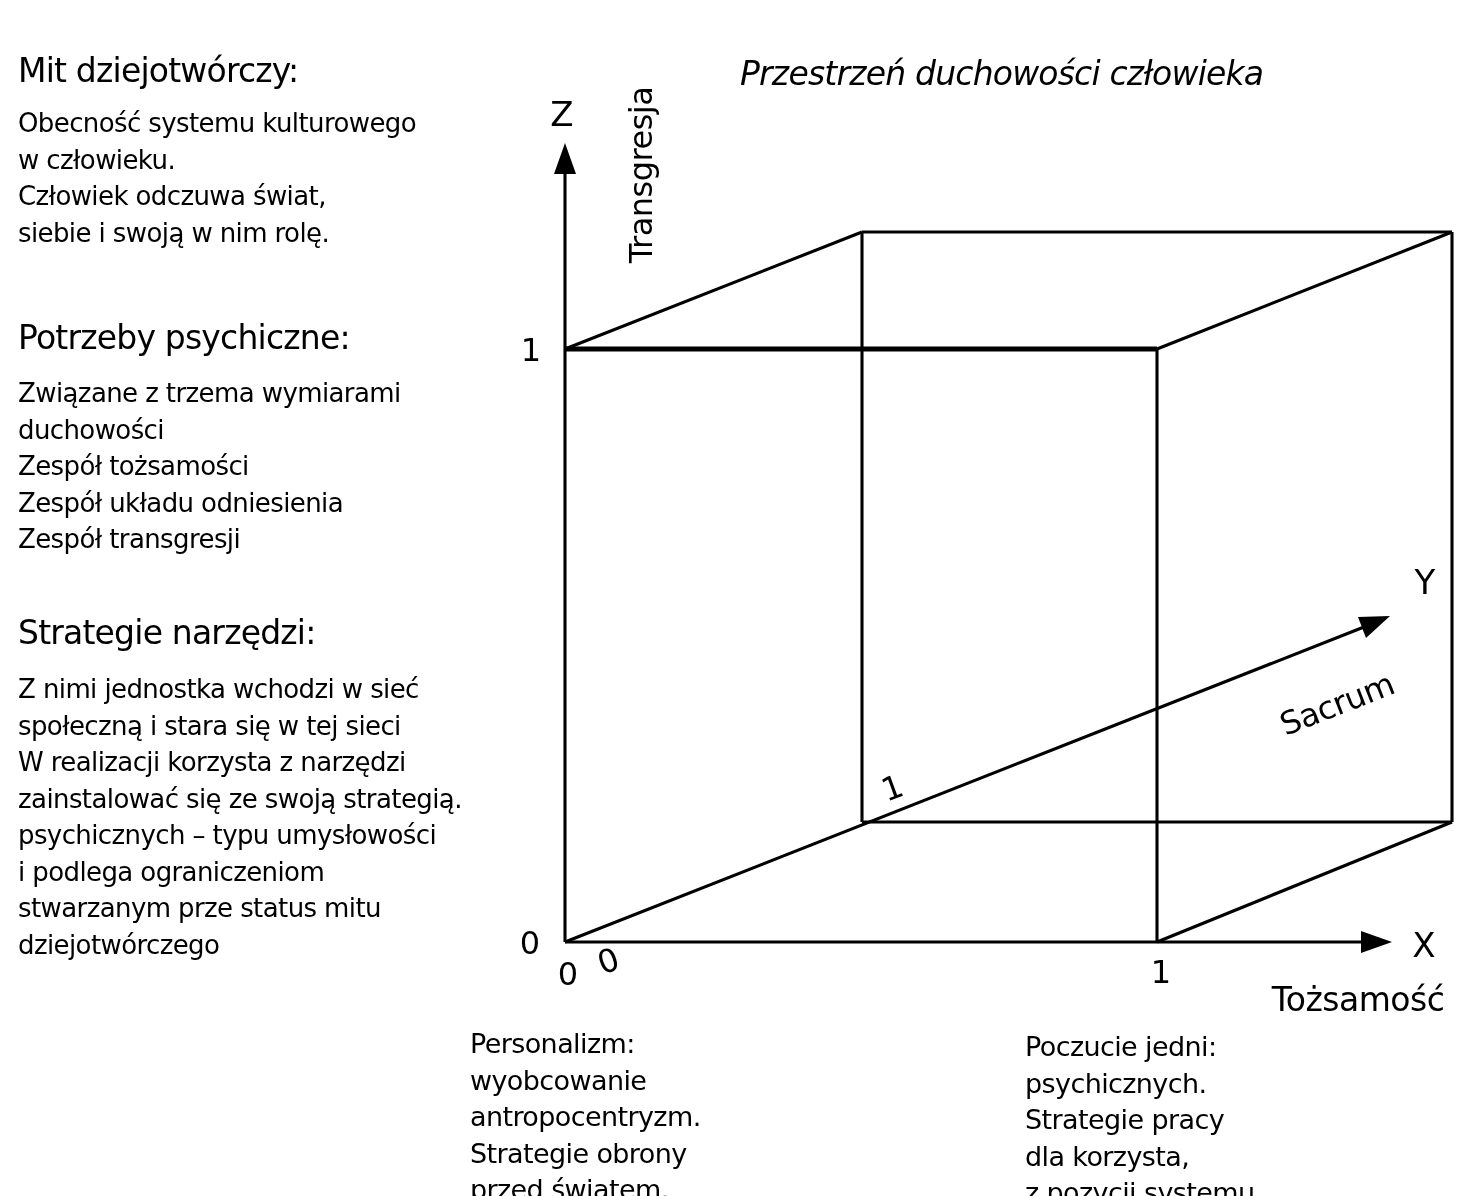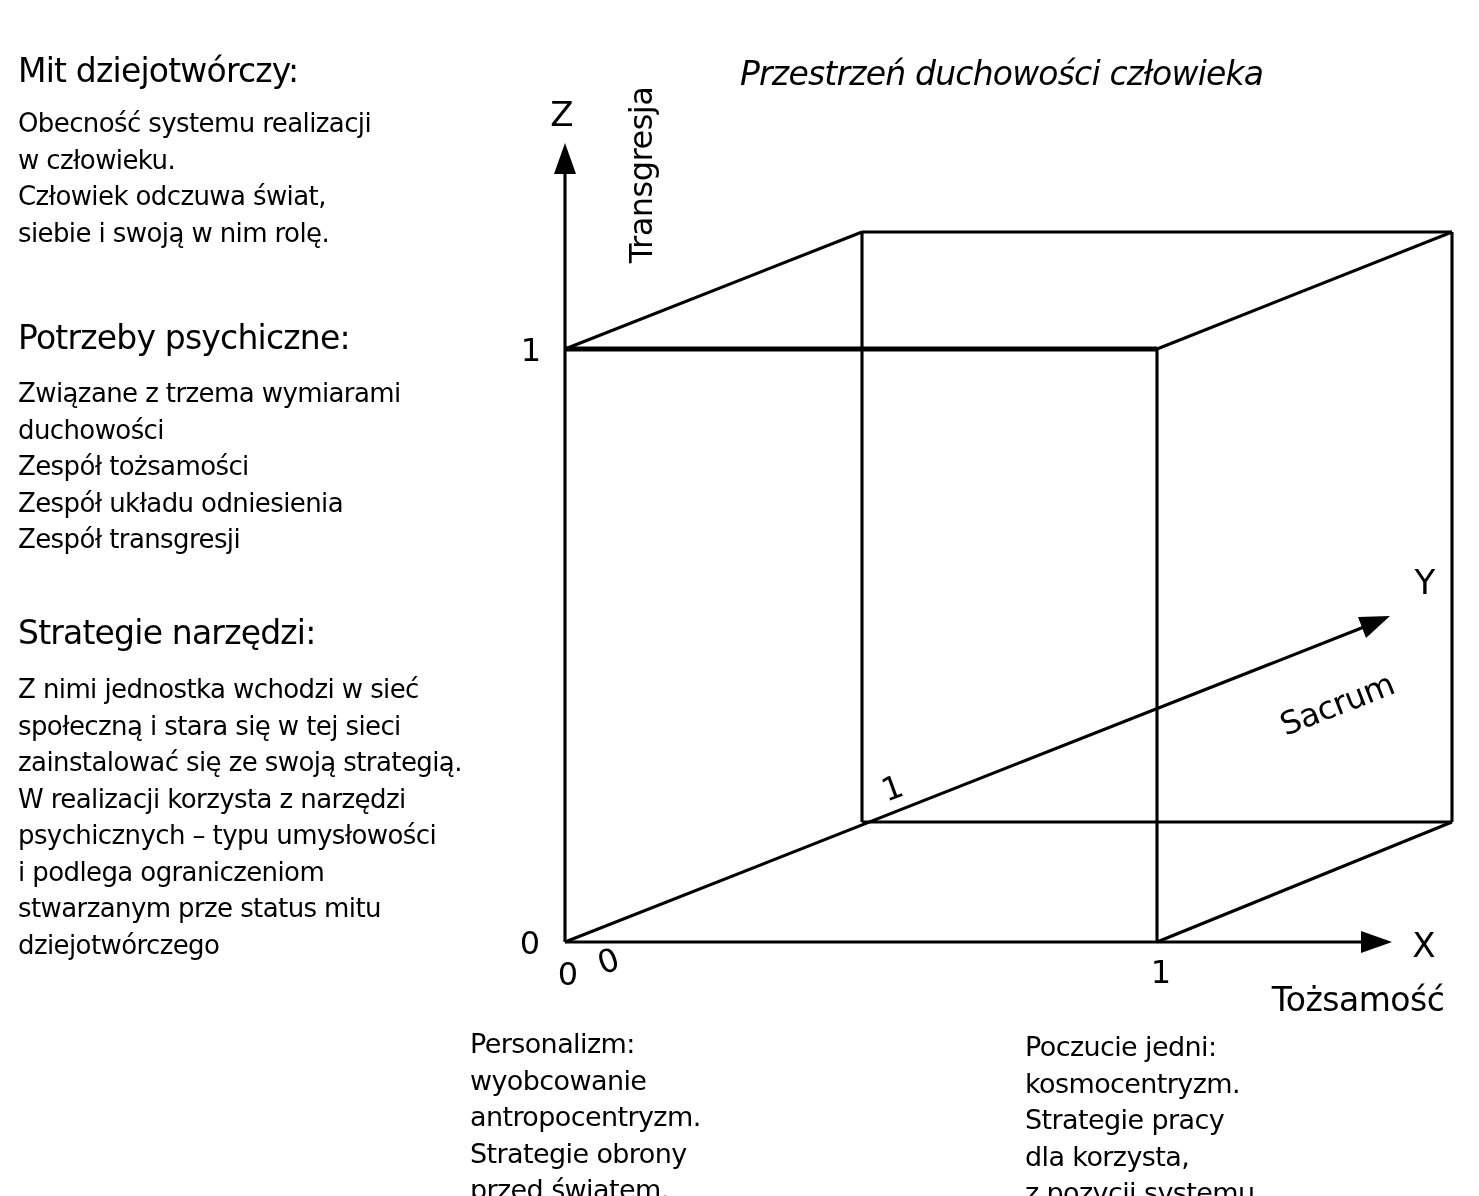--- a/index.html
+++ b/index.html
@@ -49,41 +49,41 @@
 </style>
 </head>
 <body>
 
 <div class="stage">
 
   <div class="abs title" style="left:740px; top:33px; width:660px;">Przestrzeń duchowości człowieka</div>
 
   <div class="abs heading" style="left:18px; top:29px;">Mit dziejotwórczy:</div>
   <div class="abs" style="left:18px; top:84px;">
-    <div class="bodytext">Obecność systemu realizacji</div>
+    <div class="bodytext">Obecność systemu kulturowego</div>
     <div class="bodytext">w człowieku.</div>
     <div class="bodytext">Człowiek odczuwa świat,</div>
     <div class="bodytext">siebie i swoją w nim rolę.</div>
   </div>
 
   <div class="abs heading" style="left:18px; top:296px;">Potrzeby psychiczne:</div>
   <div class="abs" style="left:18px; top:354px;">
     <div class="bodytext">Związane z trzema wymiarami</div>
     <div class="bodytext">duchowości</div>
     <div class="bodytext">Zespół tożsamości</div>
     <div class="bodytext">Zespół układu odniesienia</div>
     <div class="bodytext">Zespół transgresji</div>
   </div>
 
   <div class="abs heading" style="left:18px; top:591px;">Strategie narzędzi:</div>
   <div class="abs" style="left:18px; top:650px;">
     <div class="bodytext">Z nimi jednostka wchodzi w sieć</div>
     <div class="bodytext">społeczną i stara się w tej sieci</div>
+    <div class="bodytext">W realizacji korzysta z narzędzi</div>
     <div class="bodytext">zainstalować się ze swoją strategią.</div>
-    <div class="bodytext">W realizacji korzysta z narzędzi</div>
     <div class="bodytext">psychicznych – typu umysłowości</div>
     <div class="bodytext">i podlega ograniczeniom</div>
     <div class="bodytext">stwarzanym prze status mitu</div>
     <div class="bodytext">dziejotwórczego</div>
   </div>
 
   <svg width="1479" height="1196" viewBox="0 0 1479 1196">
 
     <g>
 
@@ -131,19 +131,19 @@
   <div class="abs" style="left:470px; top:1005px;">
     <div class="bodytext" style="font-size:27px">Personalizm:</div>
     <div class="bodytext" style="font-size:27px">wyobcowanie</div>
     <div class="bodytext" style="font-size:27px">antropocentryzm.</div>
     <div class="bodytext" style="font-size:27px">Strategie obrony</div>
     <div class="bodytext" style="font-size:27px">przed światem.</div>
   </div>
 
   <div class="abs" style="left:1025px; top:1008px;">
     <div class="bodytext" style="font-size:27px">Poczucie jedni:</div>
-    <div class="bodytext" style="font-size:27px">kosmocentryzm.</div>
+    <div class="bodytext" style="font-size:27px">psychicznych.</div>
     <div class="bodytext" style="font-size:27px">Strategie pracy</div>
     <div class="bodytext" style="font-size:27px">dla korzysta,</div>
     <div class="bodytext" style="font-size:27px">z pozycji systemu</div>
   </div>
 
 </div>
 
 </body></html>

